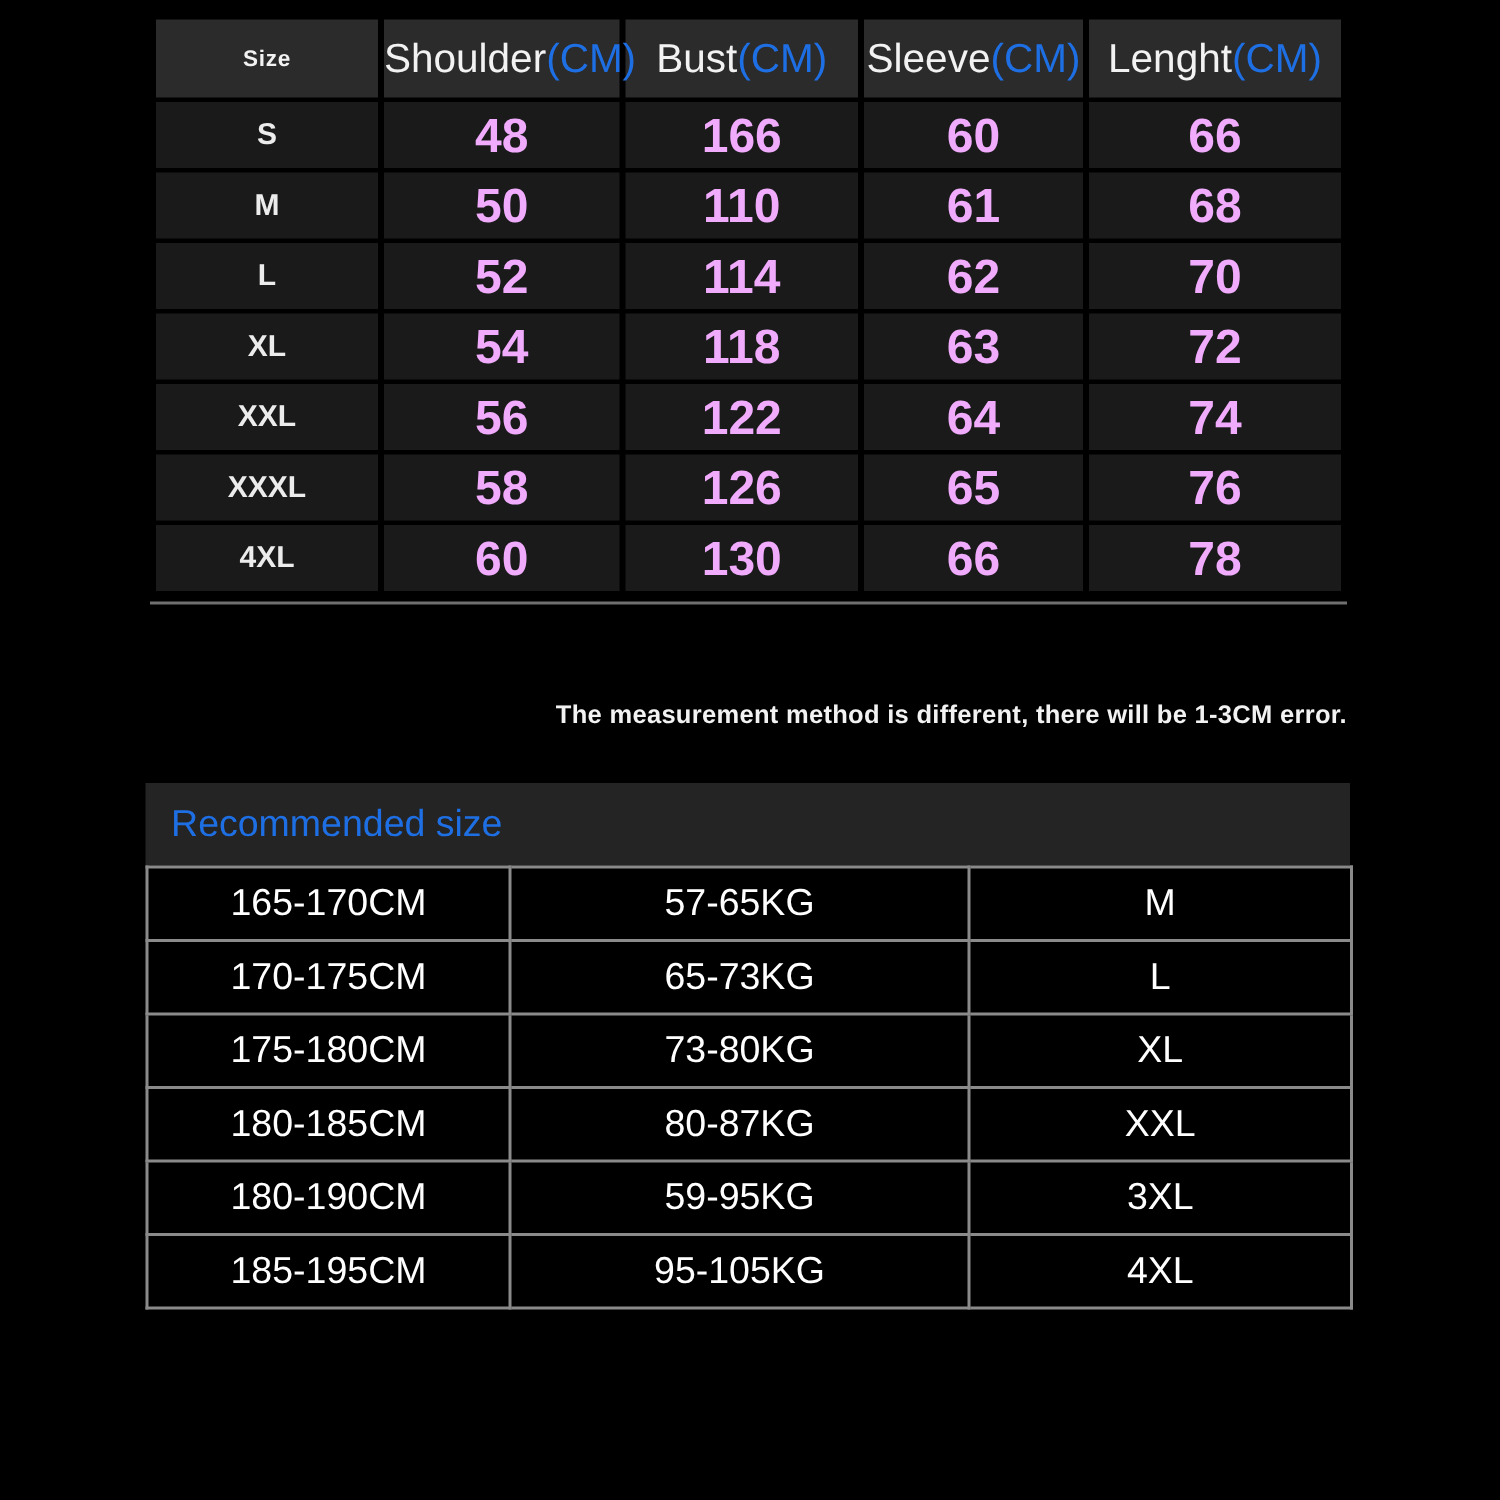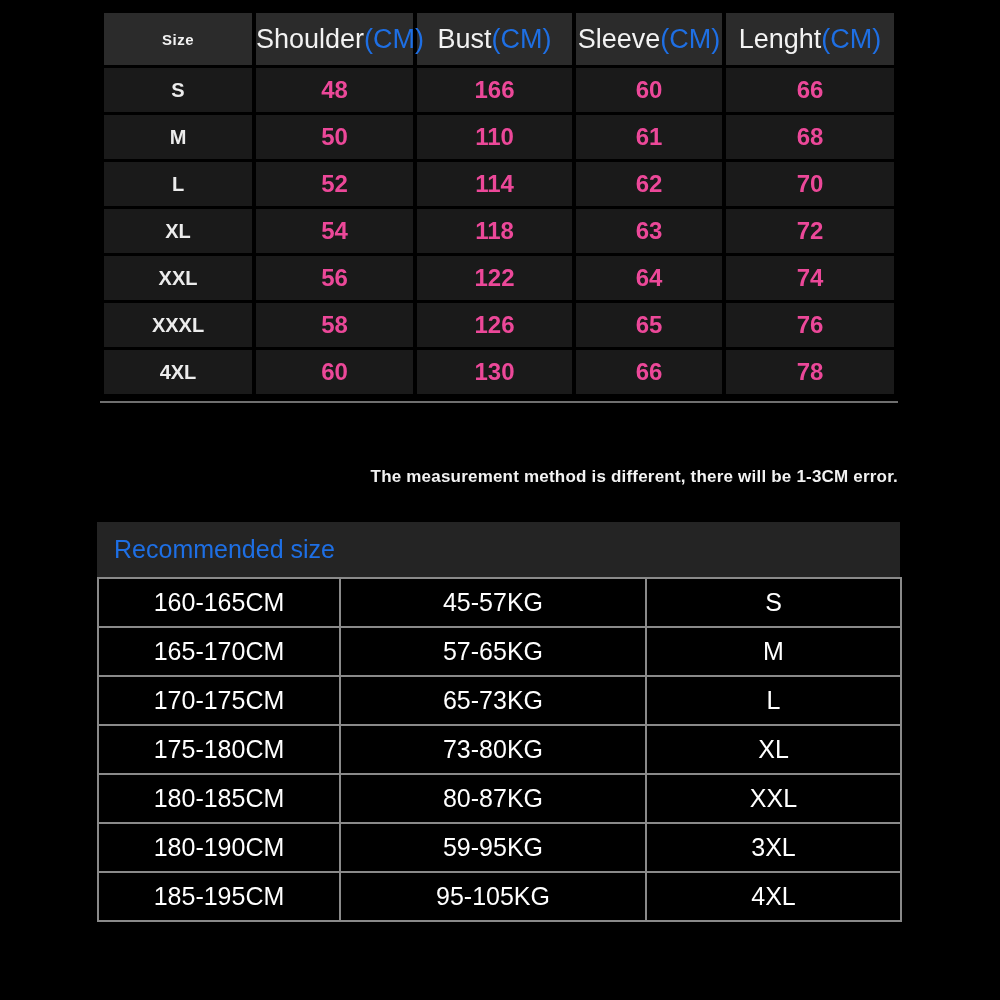--- a/index.html
+++ b/index.html
@@ -12,21 +12,21 @@
     border-collapse:separate;border-spacing:4px 3px;table-layout:fixed;
   }
   table.size-table th{
     background:#2b2b2b;height:52px;padding:0;
     color:#f2f2f2;font-size:27px;font-weight:400;
     text-align:center;vertical-align:middle;white-space:nowrap;
   }
   table.size-table th.size-head{font-size:15px;font-weight:700;letter-spacing:.5px;margin-top:28px;}
   table.size-table td{
     background:#1a1a1a;height:44px;padding:0;
-    color:#ec4899;font-size:24px;font-weight:700;
+    color:#f0abfc;font-size:32px;font-weight:700;
     text-align:center;vertical-align:middle;
   }
   table.size-table td.size-label{font-size:20px;color:#ececec;}
   .unit{font-weight:400;}
 
   .size-table-bottom-line{
     position:absolute;left:100px;top:401px;width:798px;height:2px;background:#6f6f6f;
   }
 
   
@@ -141,25 +141,20 @@
         <div class="hcell c2" style="color: rgb(30, 111, 228);">Recommended size</div>
       </div>
     <table class="fit-table">
       <colgroup>
         <col style="width:242px">
           <col style="width:306px">
           <col style="width:255px">
       </colgroup>
       <tbody>
           <tr>
-            <td>160-165CM</td>
-            <td>45-57KG</td>
-            <td>S</td>
-          </tr>
-          <tr>
             <td>165-170CM</td>
             <td>57-65KG</td>
             <td>M</td>
           </tr>
           <tr>
             <td>170-175CM</td>
             <td>65-73KG</td>
             <td>L</td>
           </tr>
           <tr>

